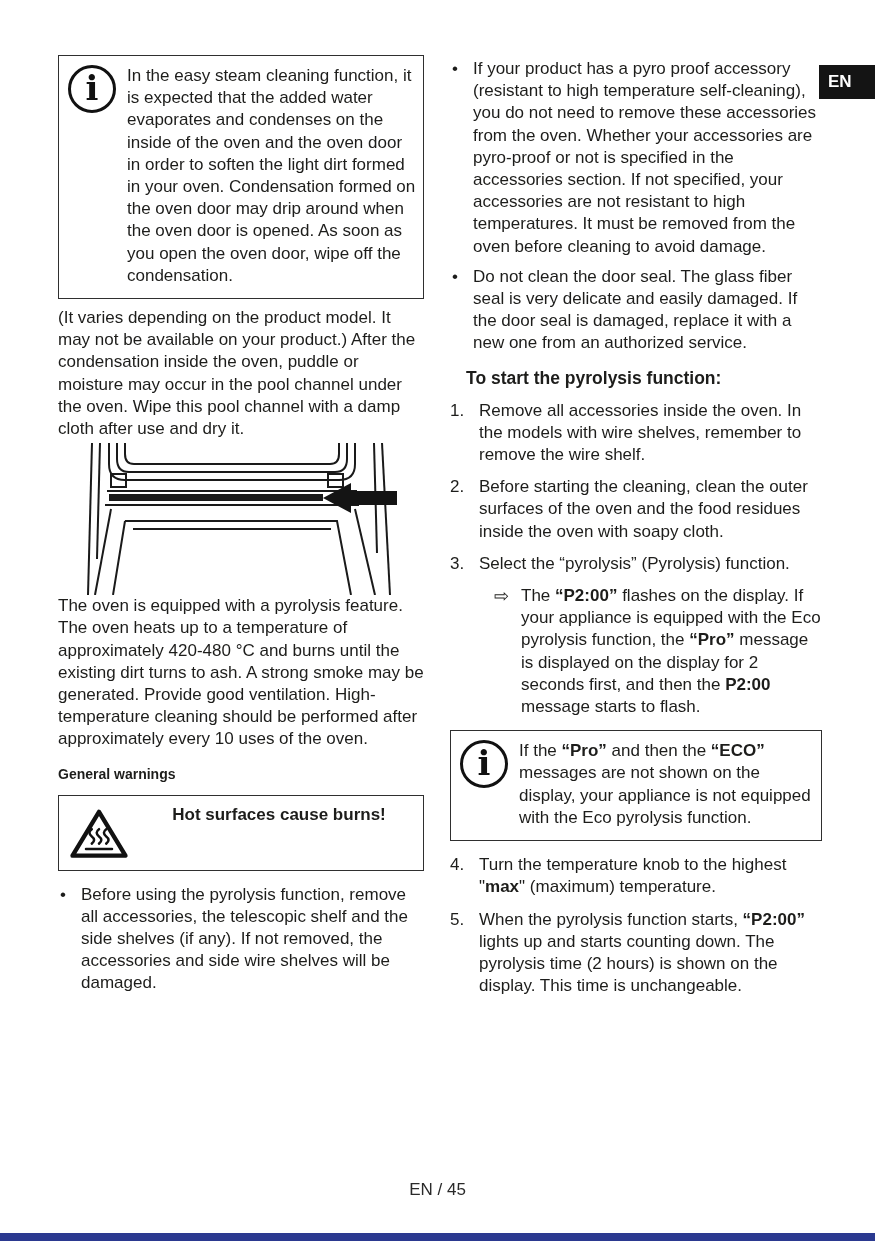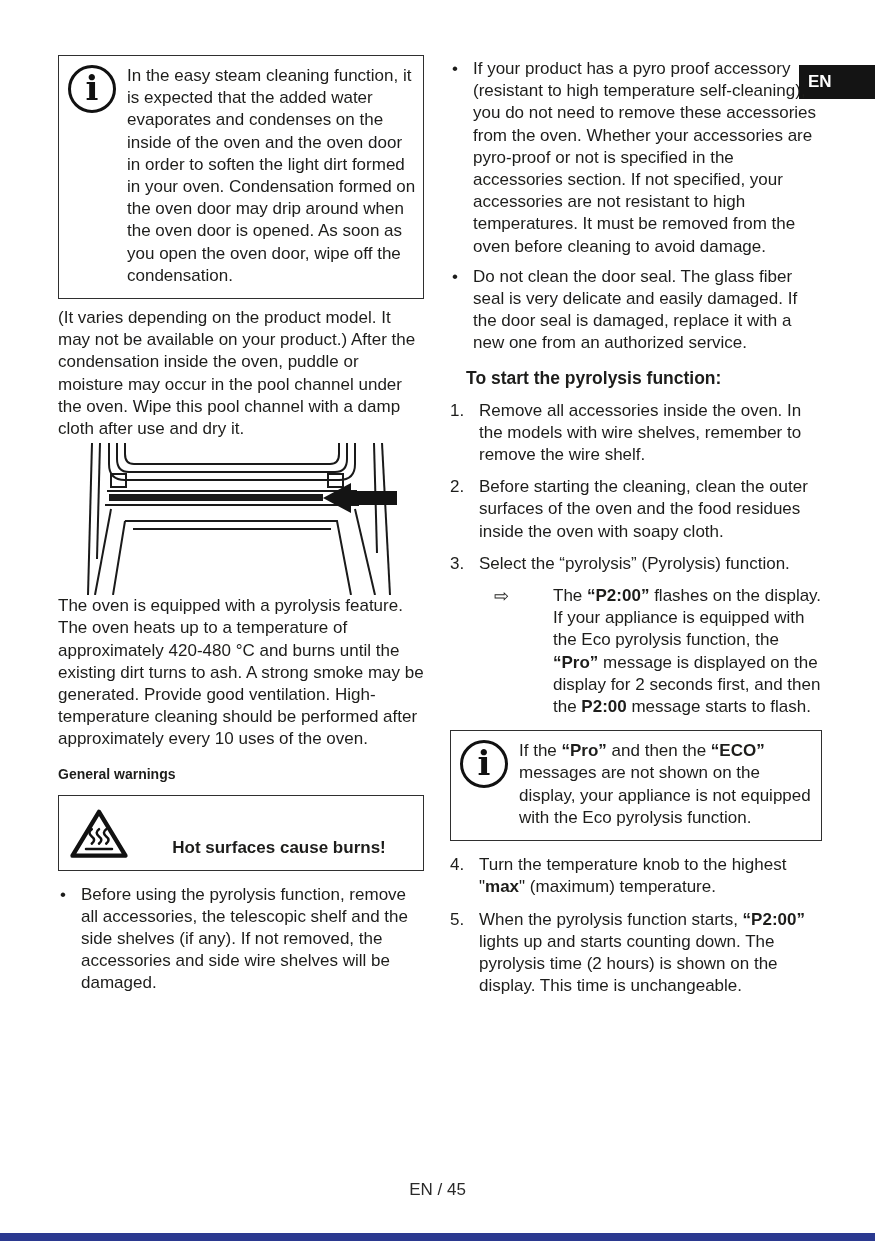--- a/index.html
+++ b/index.html
@@ -6,21 +6,21 @@
   body{
     width:875px;height:1241px;position:relative;background:#ffffff;
     font-family:"Liberation Sans", sans-serif;color:#1d1d1b;overflow:hidden;
   }
   .col{position:absolute;font-size:17px;line-height:22.2px;}
   .col-left{left:58px;top:55px;width:366px;}
   .col-right{left:450px;top:58px;width:372px;}
 
   
   .lang-tab{
-    position:absolute;top:65px;right:0;width:76px;height:34px;background:#141414;
+    position:absolute;top:65px;right:0;width:56px;height:34px;background:#141414;
     color:#ffffff;font-weight:bold;font-size:17px;line-height:34px;padding-left:9px;
     box-sizing:border-box;
   }
 
   
   .ibox{border:1.5px solid #2f2f2f;display:flex;gap:9px;padding:9px 7px 11px 7px;box-sizing:border-box;}
   .ibox .icon-col{flex:0 0 52px;display:flex;justify-content:center;}
   .info-circle{
     width:48px;height:48px;border:3px solid #111;border-radius:50%;
     display:flex;align-items:center;justify-content:center;
@@ -31,35 +31,35 @@
 
   .para{margin:8px 0 0 0;}
 
   
   .figure{margin:3px 0 0 27px;width:312px;height:152px;}
 
   h2.sec{font-size:19.5px;font-weight:bold;margin:14px 0 8px 0;line-height:24px;}
   h3.sub{font-size:14px;font-weight:bold;margin:12px 0 10px 0;line-height:22px;}
 
   
-  .wbox{border:1.5px solid #2f2f2f;display:flex;gap:12px;padding:8px 8px 10px 8px;box-sizing:border-box;align-items:flex-end;}
+  .wbox{border:1.5px solid #2f2f2f;display:flex;gap:12px;padding:8px 8px 10px 8px;box-sizing:border-box;}
   .wbox .icon-col{flex:0 0 64px;padding-top:4px;display:flex;justify-content:center;}
   .wbox .txt{flex:1;}
   .wbox .wtitle{font-weight:bold;text-align:center;}
 
   
   .bullet-row{display:flex;margin:0 0 8px 0;}
   .bullet-row .marker{flex:0 0 21px;padding-left:2px;}
   .bullet-row .txt{flex:1;}
   .step-row{display:flex;margin:0 0 10px 0;}
   .step-row .num{flex:0 0 29px;}
   .step-row .txt{flex:1;}
   .result-row{display:flex;margin:2px 0 12px 44px;}
   .result-row .marker{flex:0 0 27px;font-size:18px;}
-  .result-row .txt{flex:1;margin-left:32px;}
+  .result-row .txt{flex:1;}
 
   .mt13{margin-top:13px;}
   .heading-start{font-size:17.5px;font-weight:bold;margin:12px 0 11px 16px;line-height:22px;}
   .ibox-right{margin:1px 0 13px 0;}
 
   
   .footer{position:absolute;left:0;right:0;top:1180px;text-align:center;font-size:17px;color:#2a2a2a;}
   .bottom-bar{position:absolute;left:0;right:0;bottom:0;height:8px;}
 
   b{font-weight:bold;}

